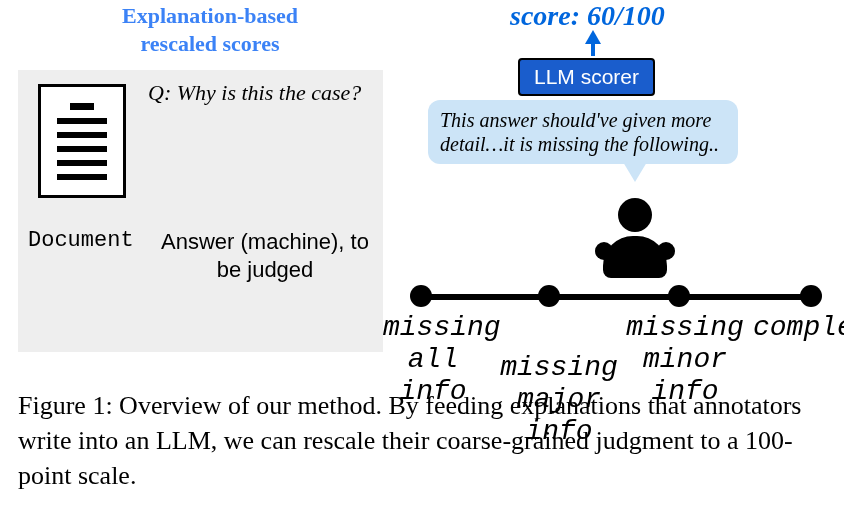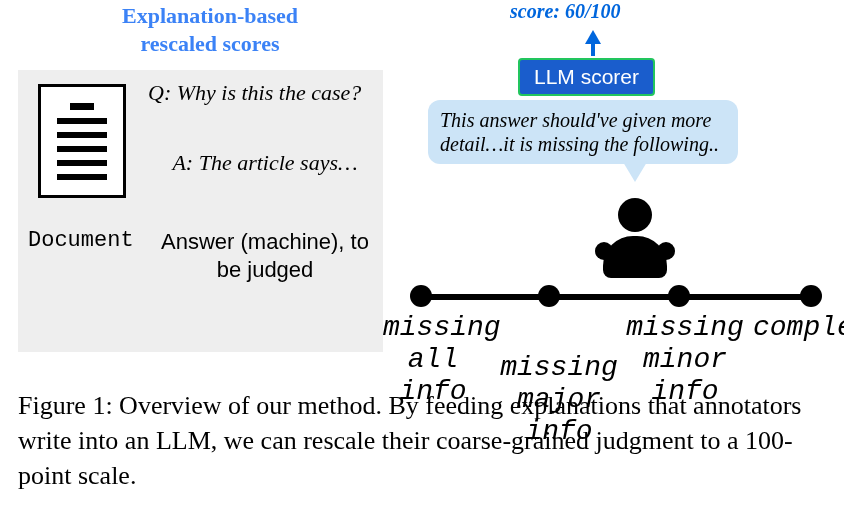--- a/index.html
+++ b/index.html
@@ -97,21 +97,21 @@
       font-family: 'Segoe UI', Arial, sans-serif;
       margin-top: 10px;
     }
     .score-text {
       position: absolute;
       left: 510px;
       top: 0px;
       color: #0066dd;
       font-style: italic;
       font-weight: bold;
-      font-size: 20px;
+      font-size: 28px;
     }
     .arrow-up {
       position: absolute;
       left: 585px;
       top: 30px;
       width: 0;
       height: 0;
       border-left: 8px solid transparent;
       border-right: 8px solid transparent;
       border-bottom: 14px solid #0066dd;
@@ -128,21 +128,21 @@
     .llm-scorer {
       position: absolute;
       left: 518px;
       top: 58px;
       background: #1a5dcc;
       color: #fff;
       font-family: 'Segoe UI', Arial, sans-serif;
       font-size: 21px;
       padding: 5px 14px;
       border-radius: 4px;
-      border: 2px solid #22c55e;
+      border: 2px solid #000000;
     }
     .speech-bubble {
       position: absolute;
       left: 428px;
       top: 100px;
       width: 310px;
       background: #cce4f7;
       border-radius: 12px;
       padding: 8px 12px;
       font-style: italic;
@@ -249,21 +249,20 @@
     <div class="line-short"></div>
     <div class="line"></div>
     <div class="line"></div>
     <div class="line"></div>
     <div class="line"></div>
     <div class="line"></div>
   </div>
   <div class="document-label">Document</div>
 
   <div class="q-text">Q: Why is this the case?</div>
-  <div class="a-text">A: The article says…</div>
   <div class="answer-text">Answer (machine), to be judged</div>
 
   <div class="score-text">score: 60/100</div>
   <div class="arrow-up"></div>
   <div class="llm-scorer">LLM scorer</div>
 
   <div class="speech-bubble">This answer should've given more detail…it is missing the following..</div>
 
   <div class="person-icon">
     <div class="person-head"></div>

